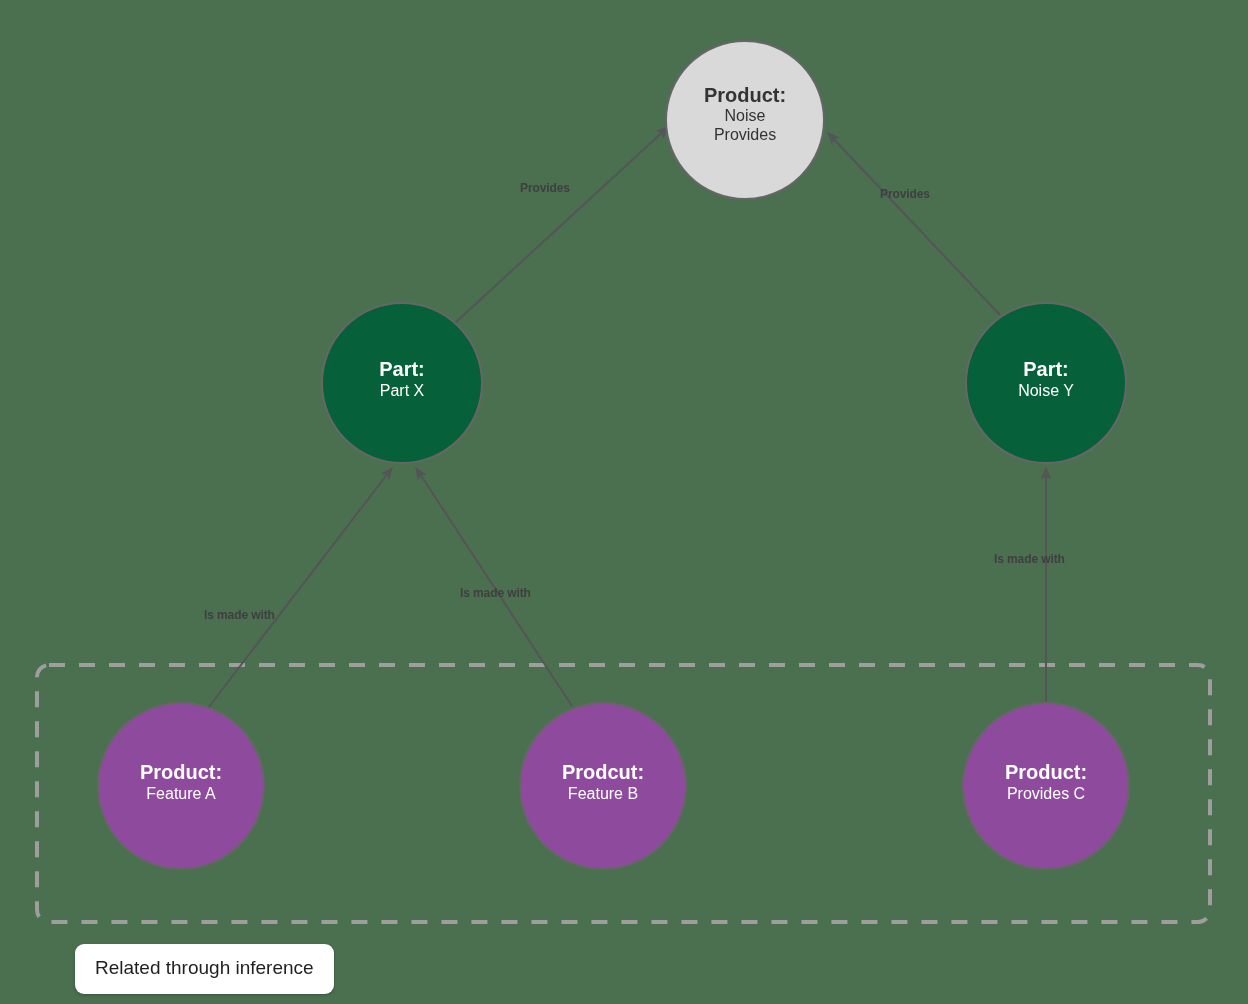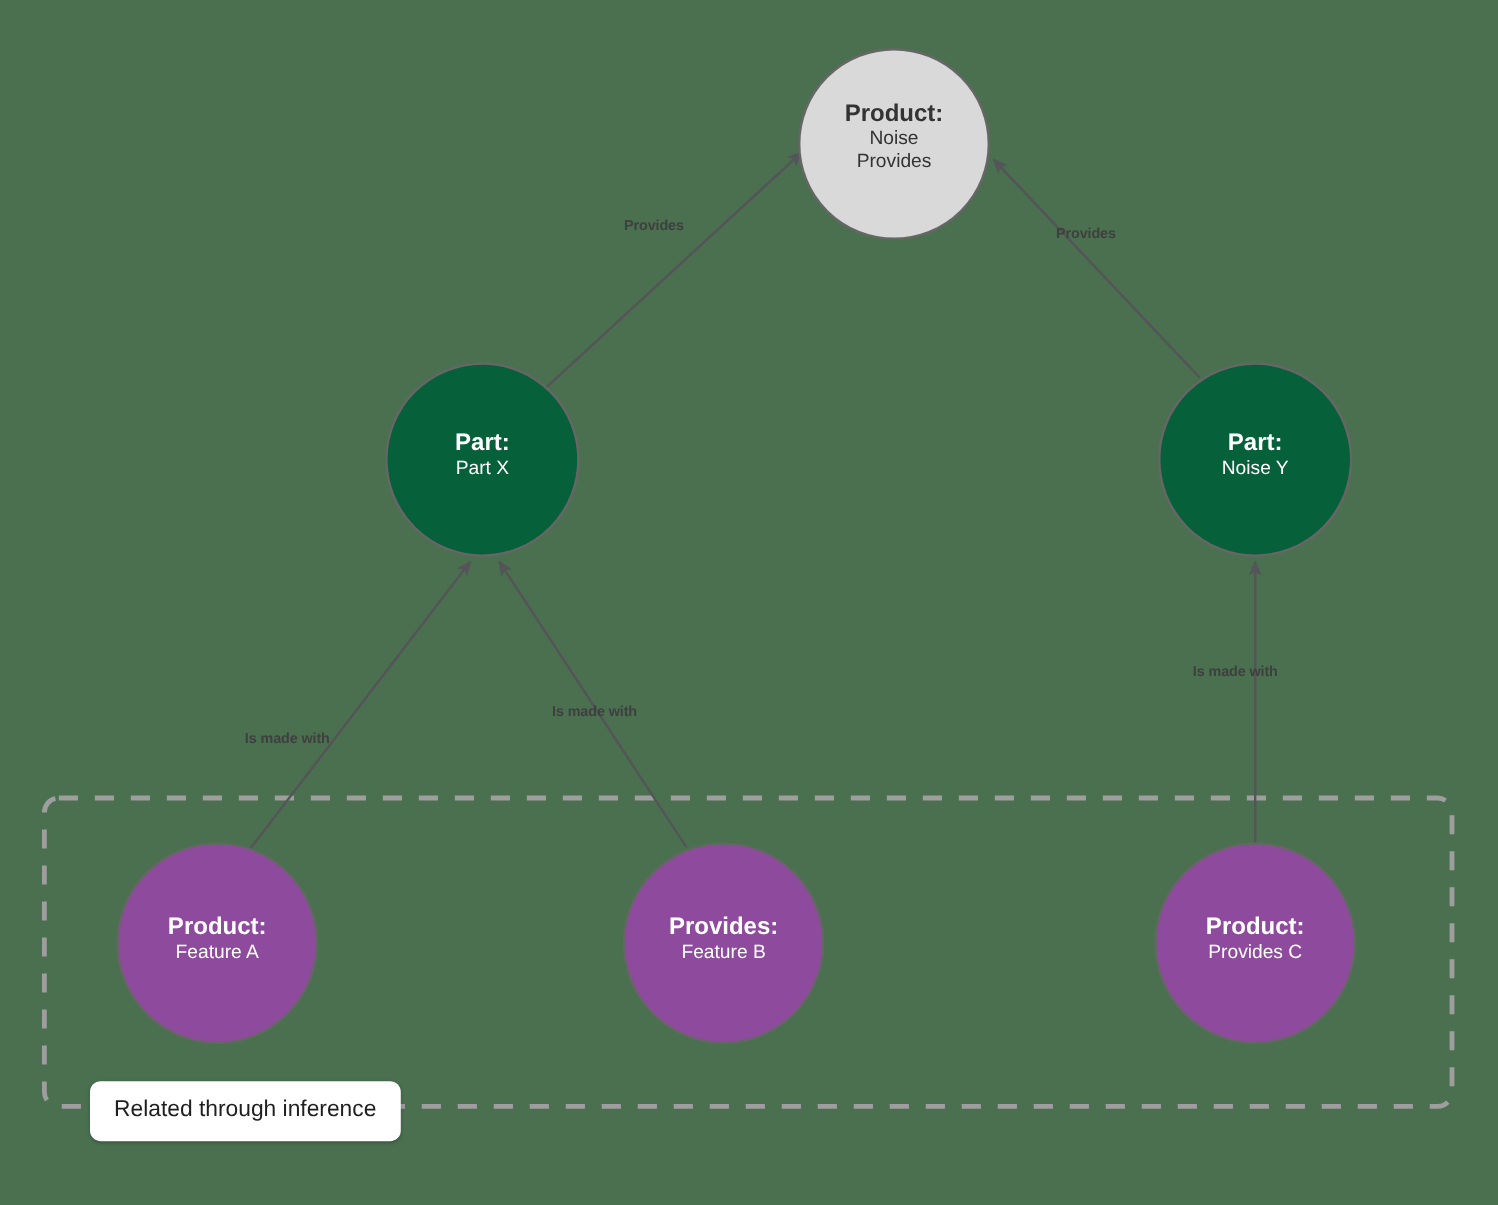--- a/index.html
+++ b/index.html
@@ -59,20 +59,21 @@
   }
   .legend-chip {
     position: absolute;
     background: #ffffff;
     border-radius: 9px;
     box-shadow: 0 1px 3px rgba(0,0,0,0.25);
     padding: 13px 20px 15px 20px;
     font-size: 19px;
     color: #1f1f1f;
     white-space: nowrap;
+    margin-top: 43px;
   }
 </style>
 </head>
 <body>
 
 <div id="stage">
 
   <svg class="layer" viewBox="0 0 1248 1004">
     <defs>
       <marker id="arrowhead" viewBox="0 0 10 10" refX="9.2" refY="5" markerWidth="6.2" markerHeight="6.2" orient="auto-start-reverse">
@@ -112,21 +113,21 @@
       </div>
       <div class="node-label" style="left: 946px; top: 358.4px;">
         <span class="nl-type">Part:</span>
         <span class="nl-name">Noise Y</span>
       </div>
       <div class="node-label" style="left: 81px; top: 761.4px;">
         <span class="nl-type">Product:</span>
         <span class="nl-name">Feature A</span>
       </div>
       <div class="node-label" style="left: 503px; top: 761.4px;">
-        <span class="nl-type">Provides:</span>
+        <span class="nl-type">Prodcut:</span>
         <span class="nl-name">Feature B</span>
       </div>
       <div class="node-label" style="left: 946px; top: 761.4px;">
         <span class="nl-type">Product:</span>
         <span class="nl-name">Provides C</span>
       </div>
     </div>
   <div id="edge-labels">
       <div class="edge-label" style="left: 520px; top: 181px;">Provides</div>
       <div class="edge-label" style="left: 880px; top: 187px;">Provides</div>

